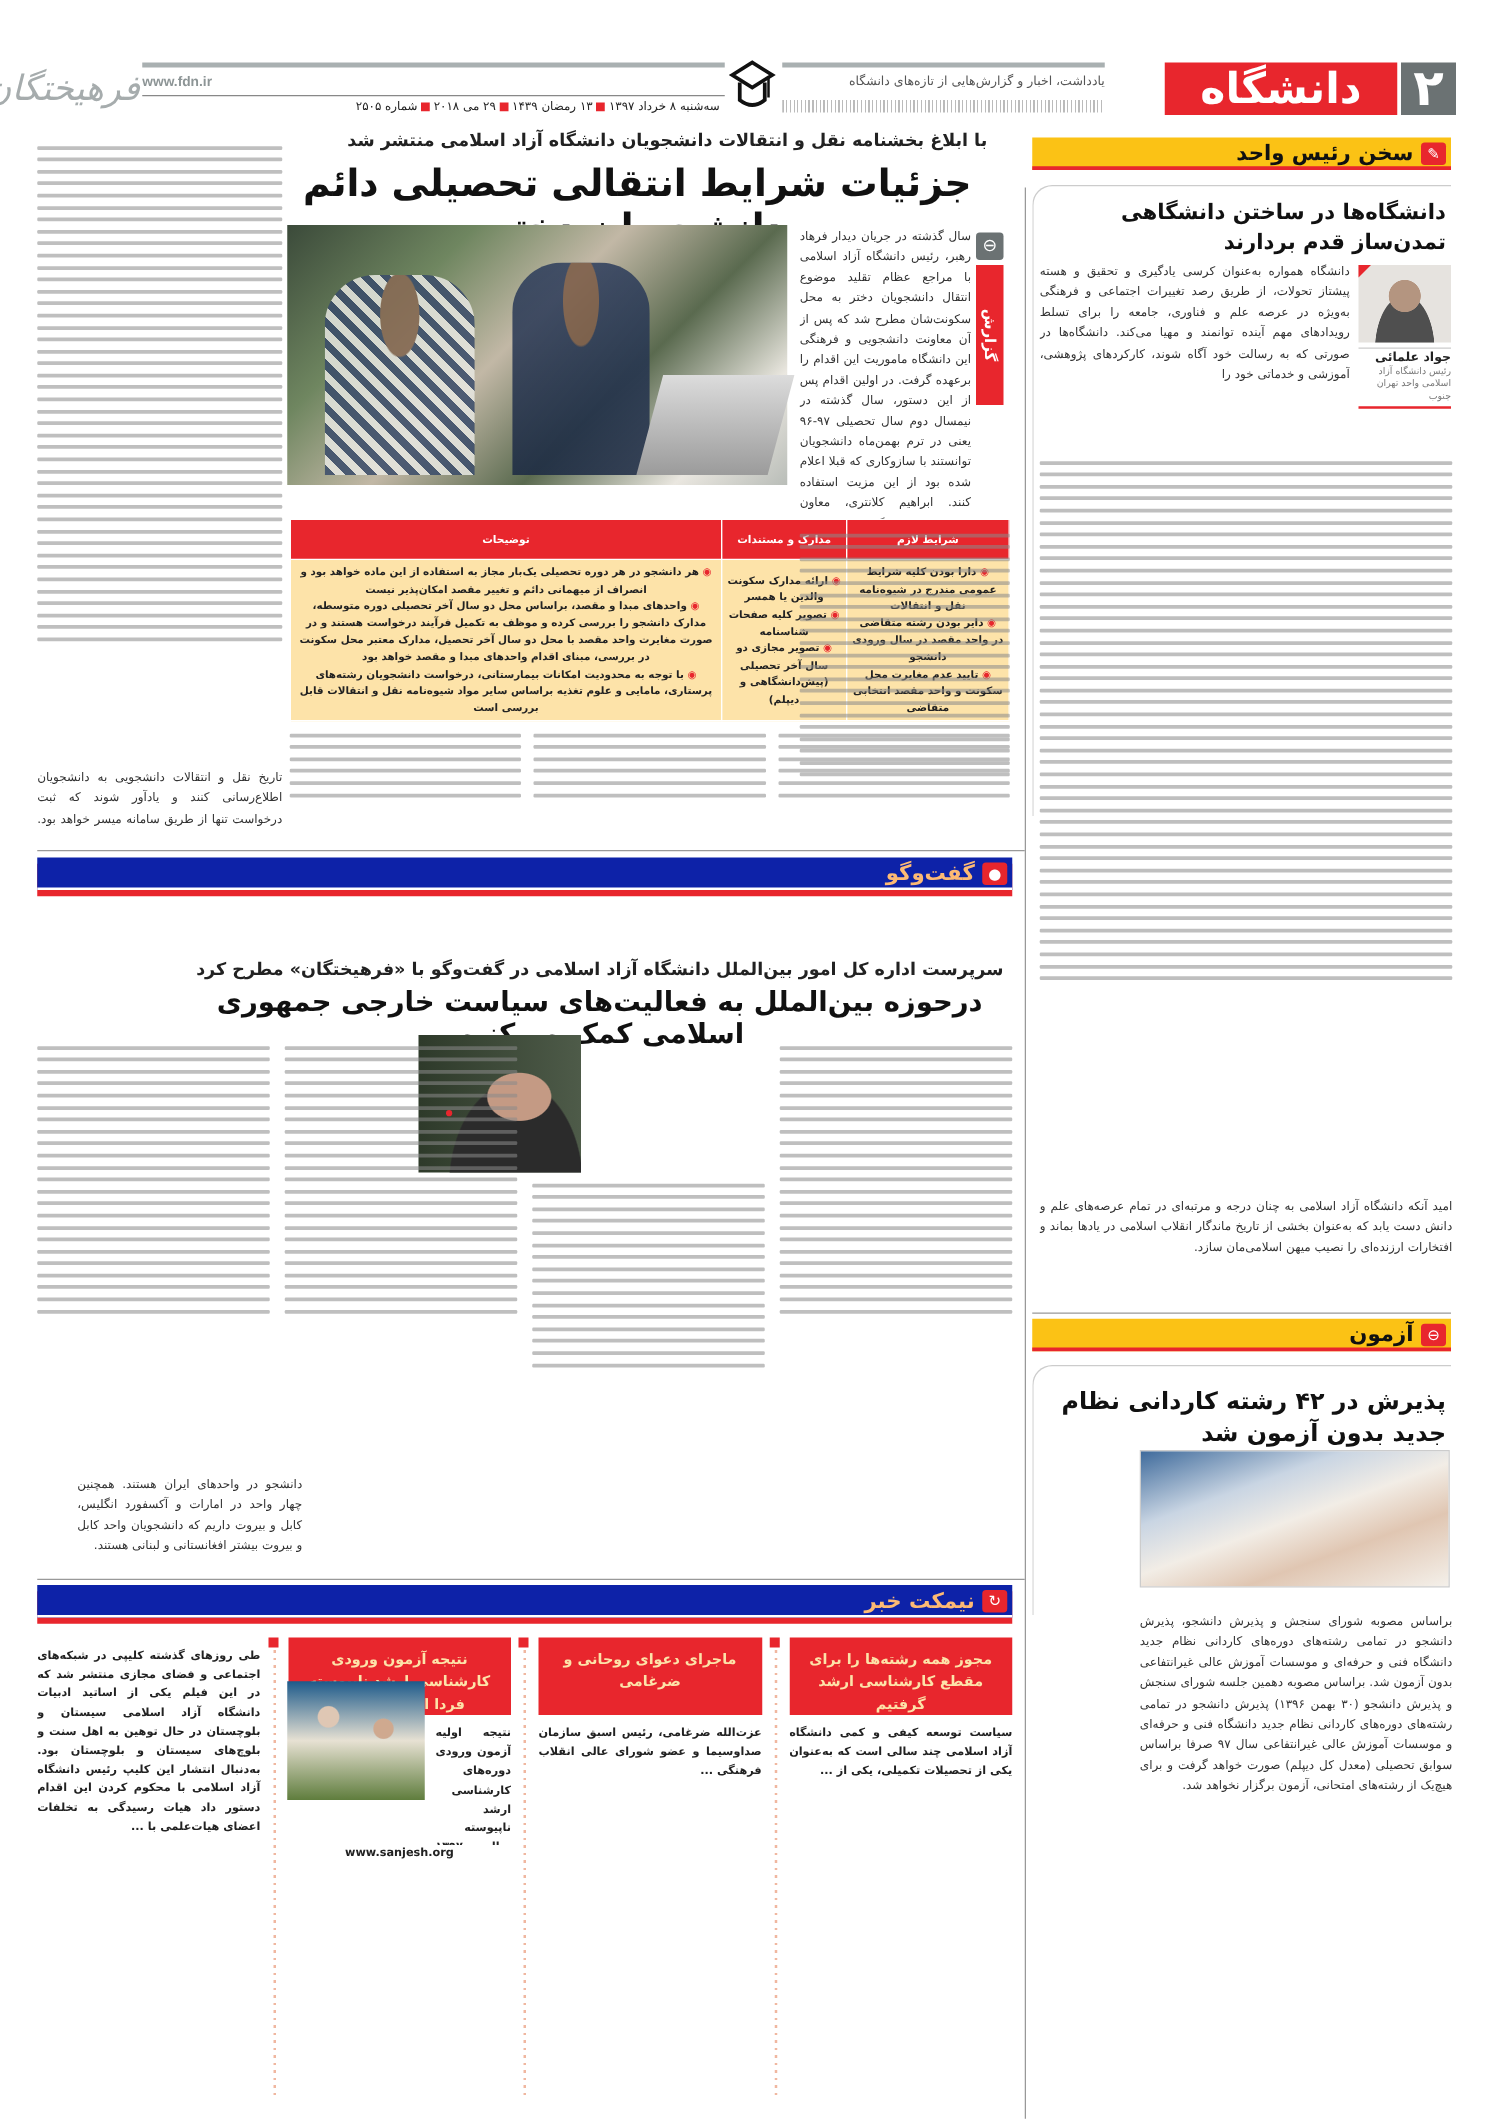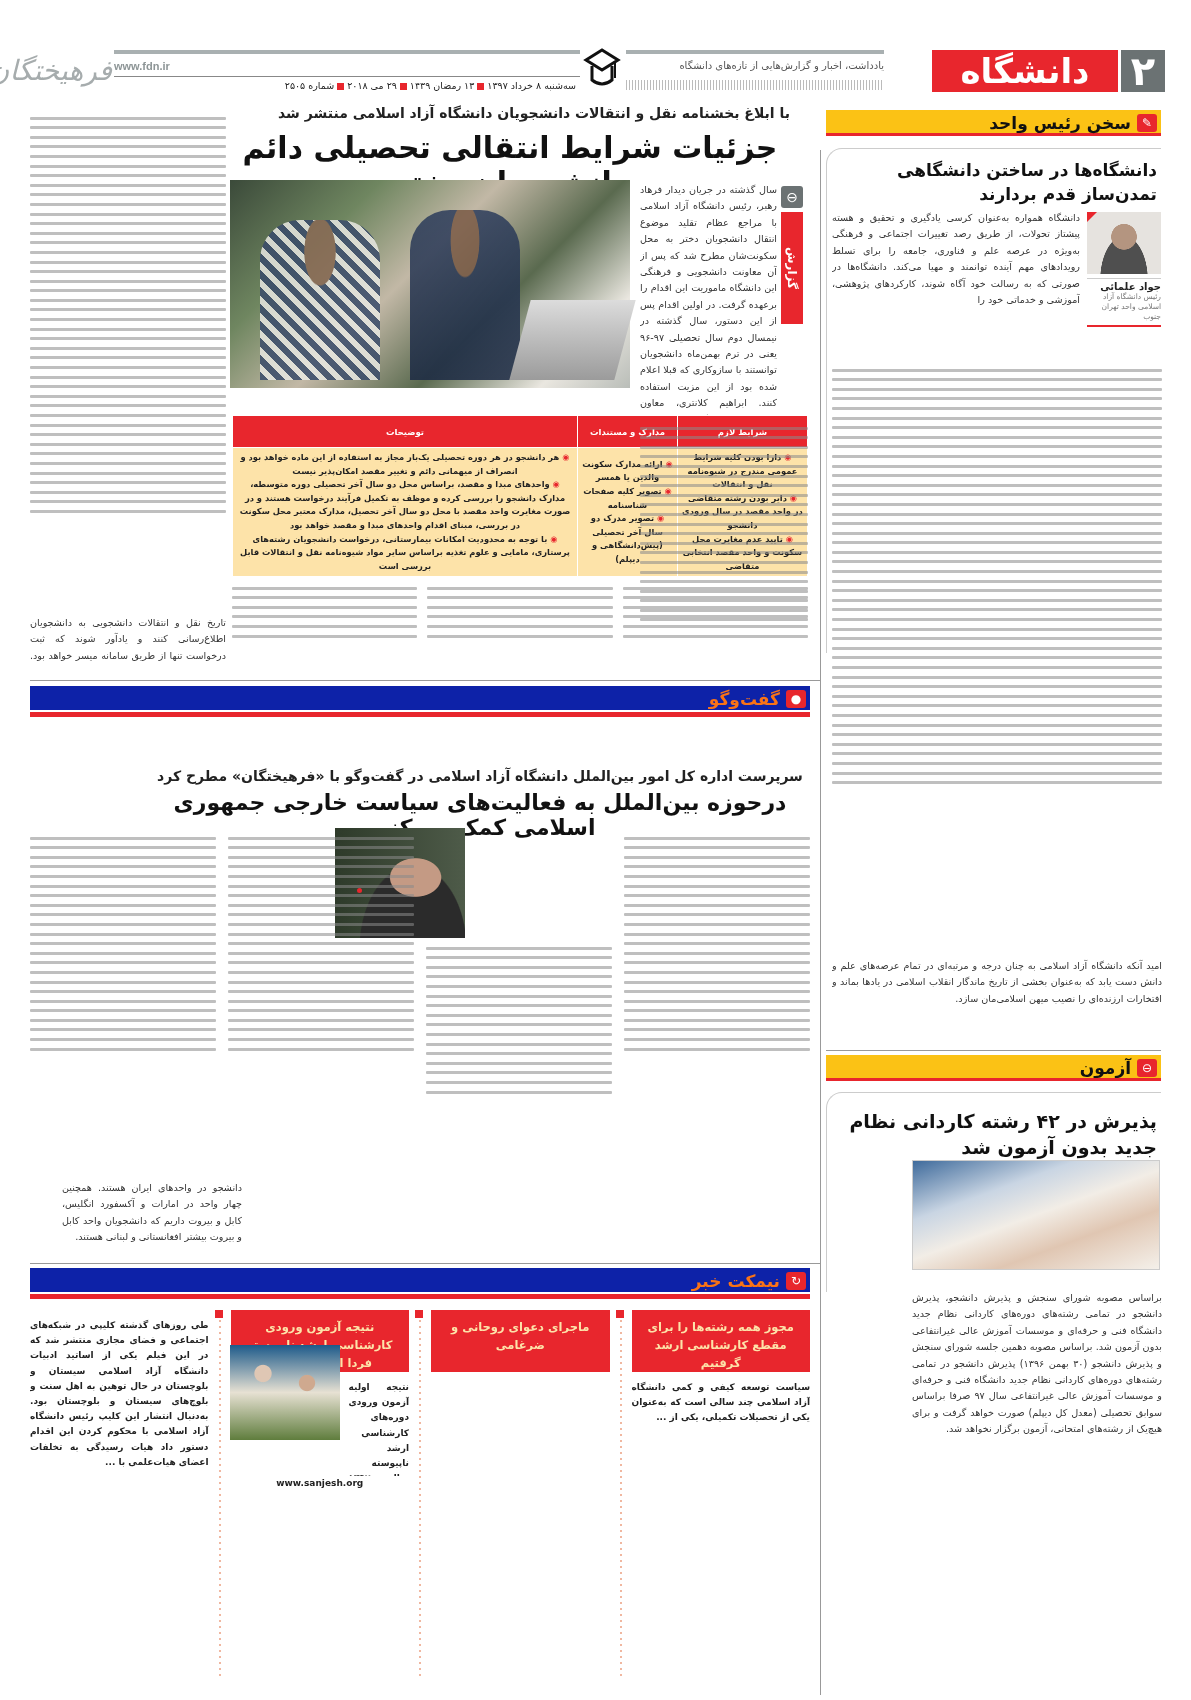--- a/index.html
+++ b/index.html
@@ -20,21 +20,21 @@
   #hdr-date { left: 114px; top: 76px; width: 466px; height: 18px; border-top: 1px solid #888; font-size: 9.5px; line-height: 17px; color: #222; text-align: right; padding-right: 4px; }
   #hdr-date .sq { display: inline-block; width: 7px; height: 7px; background: #e8262d; margin: 0 3px; vertical-align: middle; }
   #hdr-logo { left: 38px; top: 46px; width: 74px; height: 50px; font-family: "DejaVu Serif", serif; font-size: 28px; color: #a6acad; font-style: italic; text-align: center; line-height: 50px; }
 
   
   .sec-yellow { background: #fbc215; height: 26px; border-bottom: 3px solid #e8262d; }
   .sec-yellow .lbl, .sec-blue .lbl { position: absolute; right: 30px; top: 0; font-size: 17px; font-weight: bold; line-height: 26px; }
   .sec-yellow .lbl { color: #111; }
   .sec-icon { position: absolute; right: 4px; top: 4px; width: 20px; height: 18px; background: #e8262d; border-radius: 3px; color: #fff; font-size: 12px; text-align: center; line-height: 18px; }
   .sec-blue { background: #0d22a8; height: 26px; border-bottom: 2px solid #fff; box-shadow: 0 5px 0 #e8262d; }
-  .sec-blue .lbl { color: #f97316; }
+  .sec-blue .lbl { color: #fdba74; }
   .rule-gray { height: 1px; background: #999; }
 
   
   #kicker1 { left: 230px; top: 105px; width: 560px; font-size: 14px; font-weight: bold; }
   #head1 { left: 230px; top: 130px; width: 560px; font-size: 30px; font-weight: bold; text-align: center; color: #111; letter-spacing: -0.5px; }
   #photo1 { left: 230px; top: 180px; width: 400px; height: 208px; background: linear-gradient(135deg, #3b4a3a 0%, #6f8660 25%, #c2b8a6 45%, #5a6a4f 65%, #eae7e0 85%, #b9bdb8 100%); }
   #photo1 .p1 { position: absolute; left: 30px; top: 40px; width: 120px; height: 160px; background: radial-gradient(ellipse at 50% 20%, #8a6a55 0 18%, transparent 19%), repeating-linear-gradient(45deg, #3a4c6b 0 6px, #e8e8e2 6px 12px); border-radius: 40px 40px 0 0; opacity: .85; }
   #photo1 .p2 { position: absolute; left: 180px; top: 30px; width: 110px; height: 170px; background: radial-gradient(ellipse at 50% 18%, #7a5a45 0 18%, transparent 19%), linear-gradient(#2d3d5c, #1c2a44); border-radius: 40px 40px 0 0; opacity: .85; }
   #photo1 .lap { position: absolute; left: 290px; top: 120px; width: 105px; height: 80px; background: linear-gradient(#dcdcdc, #9b9b9b); transform: skewX(-15deg); }
   #report-tag { left: 781px; top: 186px; width: 22px; height: 140px; }
@@ -191,21 +191,21 @@
   <tbody>
     <tr>
       <td>
         <div><span class="b">◉ </span><span>دارا بودن کلیه شرایط عمومی مندرج در شیوه‌نامه نقل و انتقالات</span></div>
         <div><span class="b">◉ </span><span>دایر بودن رشته متقاضی در واحد مقصد در سال ورودی دانشجو</span></div>
         <div><span class="b">◉ </span><span>تایید عدم مغایرت محل سکونت و واحد مقصد انتخابی متقاضی</span></div>
       </td>
       <td>
         <div><span class="b">◉ </span><span>ارائه مدارک سکونت والدین یا همسر</span></div>
         <div><span class="b">◉ </span><span>تصویر کلیه صفحات شناسنامه</span></div>
-        <div><span class="b">◉ </span><span>تصویر مدرک دو سال آخر تحصیلی (پیش‌دانشگاهی و دیپلم)</span></div>
+        <div><span class="b">◉ </span><span>تصویر مجازی دو سال آخر تحصیلی (پیش‌دانشگاهی و دیپلم)</span></div>
       </td>
       <td>
         <div><span class="b">◉ </span><span>هر دانشجو در هر دوره تحصیلی یک‌بار مجاز به استفاده از این ماده خواهد بود و انصراف از میهمانی دائم و تغییر مقصد امکان‌پذیر نیست</span></div>
         <div><span class="b">◉ </span><span>واحدهای مبدا و مقصد، براساس محل دو سال آخر تحصیلی دوره متوسطه، مدارک دانشجو را بررسی کرده و موظف به تکمیل فرآیند درخواست هستند و در صورت مغایرت واحد مقصد با محل دو سال آخر تحصیل، مدارک معتبر محل سکونت در بررسی، مبنای اقدام واحدهای مبدا و مقصد خواهد بود</span></div>
         <div><span class="b">◉ </span><span>با توجه به محدودیت امکانات بیمارستانی، درخواست دانشجویان رشته‌های پرستاری، مامایی و علوم تغذیه براساس سایر مواد شیوه‌نامه نقل و انتقالات قابل بررسی است</span></div>
       </td>
     </tr>
   </tbody>
 </table>
 
@@ -421,20 +421,21 @@
   <div style="flex:1;">
     <div class="news-card-head">مجوز همه رشته‌ها را برای مقطع کارشناسی ارشد گرفتیم</div>
     <div class="news-txt" style="margin-top:8px; height:300px;">سیاست توسعه کیفی و کمی دانشگاه آزاد اسلامی چند سالی است که به‌عنوان یکی از تحصیلات تکمیلی، یکی از ...</div>
   </div>
   <div class="news-sep">
       <div class="sqr"></div>
       <div class="dots"></div>
     </div>
   <div style="flex:1;">
     <div class="news-card-head">ماجرای دعوای روحانی و ضرغامی</div>
+    <div class="news-txt" style="margin-top:8px; height:300px;">عزت‌الله ضرغامی، رئیس اسبق سازمان صداوسیما و عضو شورای عالی انقلاب فرهنگی ...</div>
   </div>
   <div class="news-sep">
       <div class="sqr"></div>
       <div class="dots"></div>
     </div>
   <div style="flex:1;">
     <div class="news-card-head">نتیجه آزمون ورودی کارشناسی ارشد ناپیوسته فردا اعلام می‌شود</div>
     <div class="news-txt" style="margin-top:8px; margin-left:118px; height:96px;">نتیجه اولیه آزمون ورودی دوره‌های کارشناسی ارشد ناپیوسته سال ۱۳۹۷ فردا اعلام می‌شود.</div>
     <div class="news-txt" style="height:20px; direction:ltr; text-align:center;">www.sanjesh.org</div>
   </div>

